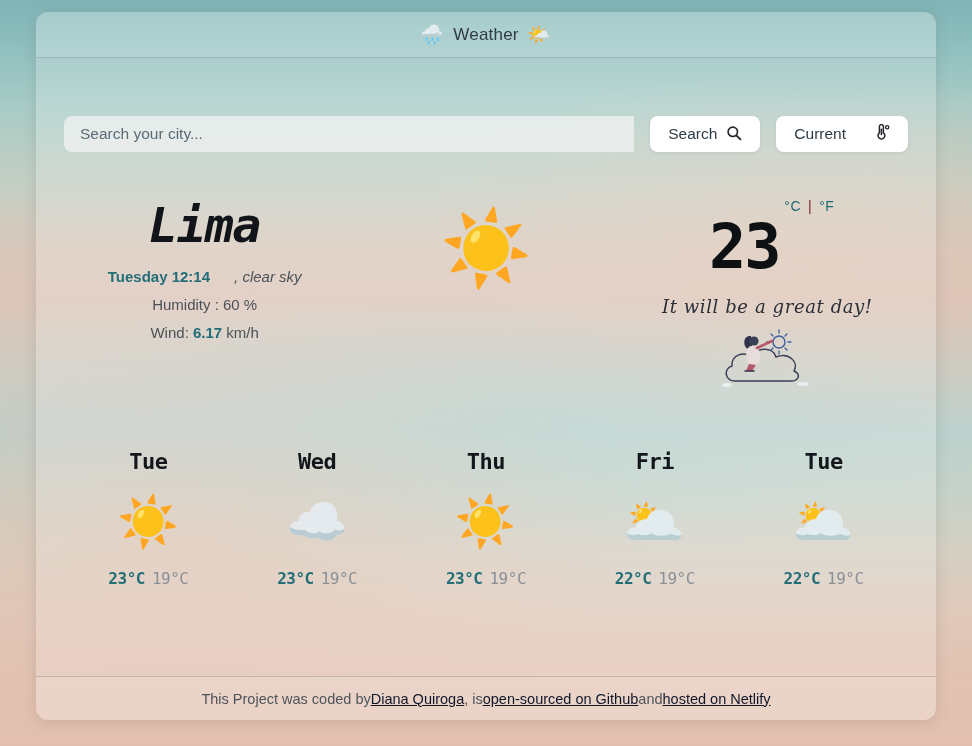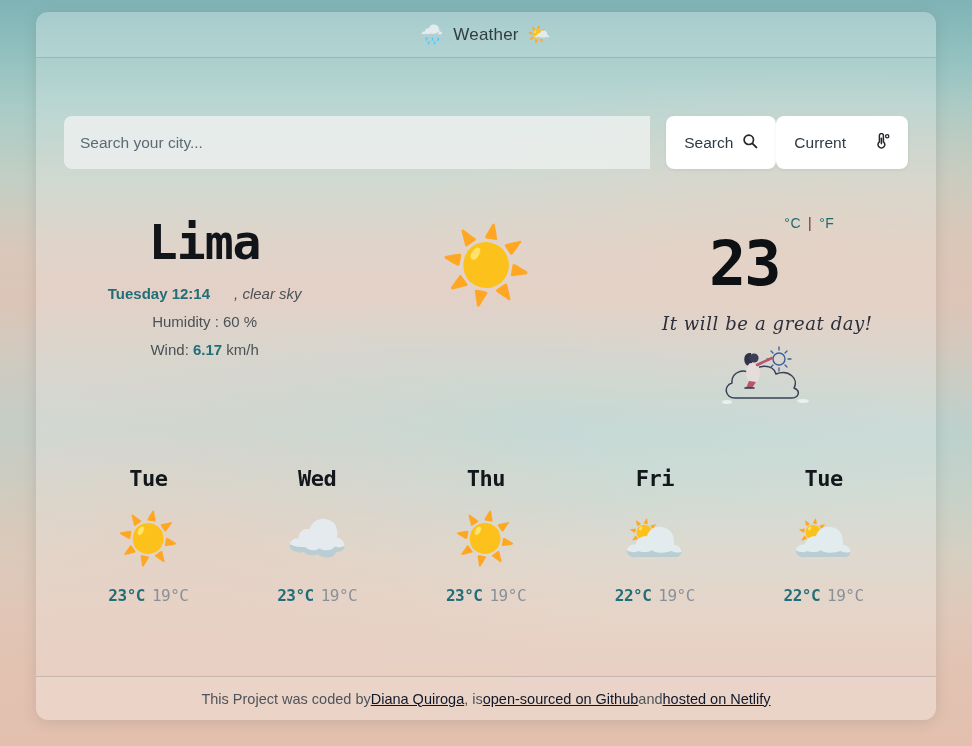--- a/index.html
+++ b/index.html
@@ -85,21 +85,21 @@
     flex: 1 1 auto;
     padding: 0 28px;
     position: relative;
   }
 
   
   #search-row {
     display: flex;
     align-items: stretch;
     margin-top: 58px;
-    height: 53px;
+    height: 36px;
     gap: 0;
   }
   #search-input {
     flex: 1 1 auto;
     border: none;
     outline: none;
     background: rgba(233,238,236,.92);
     border-radius: 8px 0 0 8px;
     font-family: "Liberation Sans", sans-serif;
     font-size: 15.5px;
@@ -116,21 +116,21 @@
     font-size: 15.5px;
     color: #2e3a44;
     padding: 0 18px;
     display: flex;
     align-items: center;
     gap: 9px;
     cursor: pointer;
     box-shadow: 0 1px 3px rgba(80,80,80,.10);
   }
   #search-button { margin-left: 16px; }
-  #current-button { margin-left: 0; gap: 28px; }
+  #current-button { margin-left: 16px; gap: 28px; }
   .btn-ico { font-size: 16px; line-height: 1; display: inline-block; }
 
   
   #current-block {
     display: grid;
     grid-template-columns: 1fr 1fr 1fr;
     align-items: start;
     margin-top: 46px;
     height: 225px;
   }
@@ -138,20 +138,21 @@
   
   .city-col { text-align: center; padding-top: 2px; }
   #city-name {
     font-family: "DejaVu Sans Mono", monospace;
     font-weight: bold;
     font-size: 48px;
     line-height: 1.05;
     color: #111418;
     letter-spacing: -1px;
     margin: 0;
+    font-style: italic;
   }
   .meta-line {
     font-size: 15px;
     color: #4b5257;
     margin-top: 11px;
   }
   .meta-line.first { margin-top: 18px; }
   .accent { color: #226e78; font-weight: bold; }
   .ital { font-style: italic; padding-left: 24px; }
 

